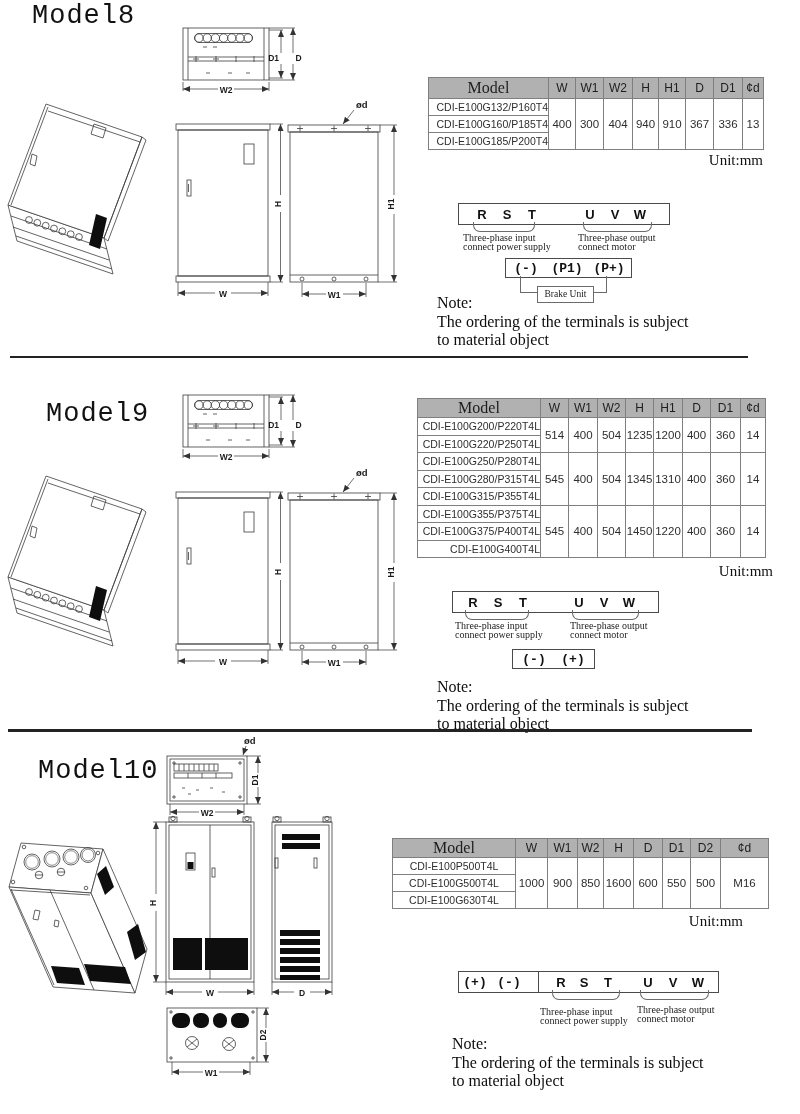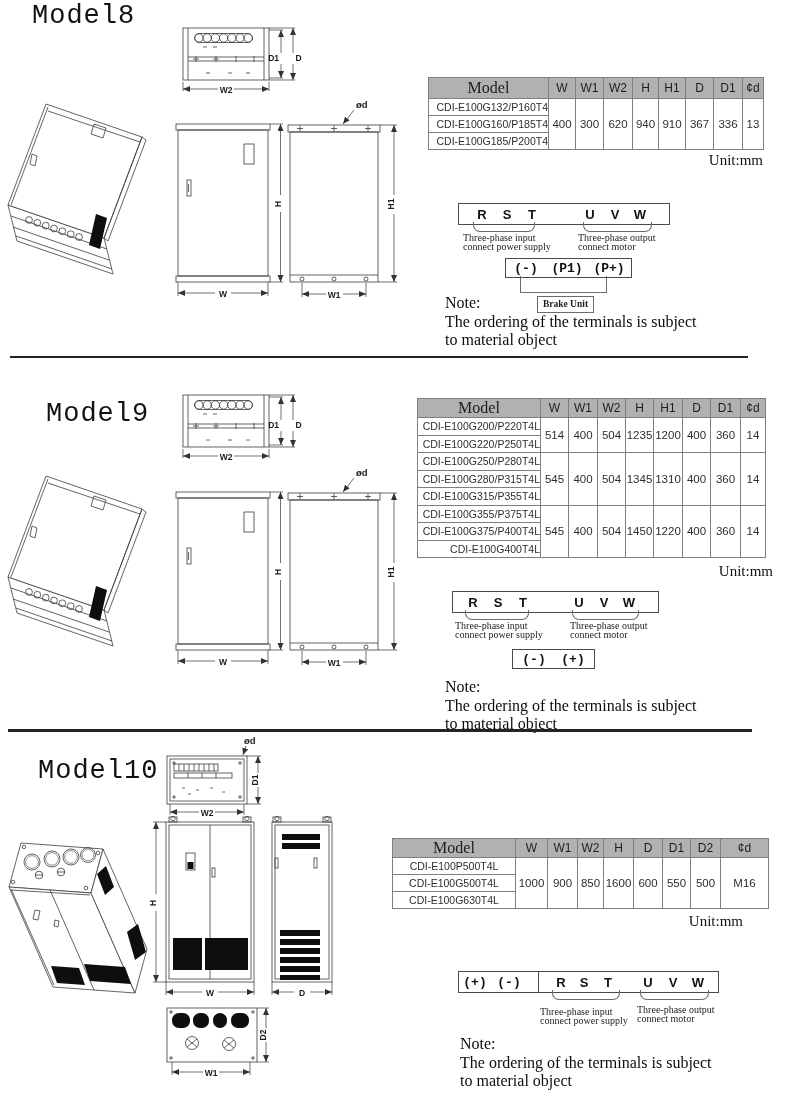--- a/index.html
+++ b/index.html
@@ -22,21 +22,21 @@
   .tbox{position:absolute;border:1.3px solid #4a4a4a;background:#fff;}
   .tletter{position:absolute;top:50%;transform:translate(-50%,-50%);
            font:bold 13px "Liberation Sans",sans-serif;color:#111;}
   .dctext{font:bold 13px "Liberation Mono",monospace;color:#111;}
   .bracket{position:absolute;border:1px solid #6b6b6b;border-top:none;
            border-radius:0 0 7px 7px;background:transparent;}
   .tlabel{position:absolute;font:10px/9px "Liberation Serif",serif;color:#1c1c1c;}
   .ushape{position:absolute;border:1px solid #6b6b6b;border-top:none;}
   .brakebox{position:absolute;border:1px solid #6b6b6b;background:#fff;
             font:9.5px/15px "Liberation Serif",serif;color:#1c1c1c;text-align:center;}
-  .note{position:absolute;font:16px/18.5px "Liberation Serif",serif;color:#0d0d0d;white-space:nowrap;margin-left:8px;}
+  .note{position:absolute;font:16px/18.5px "Liberation Serif",serif;color:#0d0d0d;white-space:nowrap;}
   
   svg{position:absolute;overflow:visible;}
   .ln{fill:none;stroke:#3c3c3c;stroke-width:0.8;}
   .lnt{fill:none;stroke:#3c3c3c;stroke-width:0.6;}
   .blk{fill:#0e0e0e;stroke:none;}
   .dim{fill:none;stroke:#333;stroke-width:0.7;}
   .wipe{fill:#fff;stroke:none;}
   .dlab{fill:#1b1b1b;stroke:none;font:bold 8.5px "Liberation Sans",sans-serif;}
   .dlab9{fill:#1b1b1b;stroke:none;font:bold 9.5px "Liberation Sans",sans-serif;}
 </style>
@@ -195,21 +195,21 @@
       <th>H</th>
       <th>H1</th>
       <th>D</th>
       <th>D1</th>
       <th>¢d</th>
     </tr>
     <tr style="height:17px">
       <td class="mc">CDI-E100G132/P160T4</td>
       <td class="vc" rowspan="3">400</td>
       <td class="vc" rowspan="3">300</td>
-      <td class="vc" rowspan="3">620</td>
+      <td class="vc" rowspan="3">404</td>
       <td class="vc" rowspan="3">940</td>
       <td class="vc" rowspan="3">910</td>
       <td class="vc" rowspan="3">367</td>
       <td class="vc" rowspan="3">336</td>
       <td class="vc" rowspan="3">13</td>
     </tr>
     <tr style="height:17px">
           <td class="mc">CDI-E100G160/P185T4</td>
         </tr>
     <tr style="height:17px">
@@ -236,21 +236,21 @@
   <div class="tlabel" style="left:578px;top:233px;width:112px;">
     <div>Three-phase output</div>
       <div>connect  motor</div>
   </div>
   <div class="tbox" style="left:505px;top:258px;width:125px;height:18px;">
     <span class="tletter dctext" style="left:20px">(-)</span>
     <span class="tletter dctext" style="left:61px">(P1)</span>
     <span class="tletter dctext" style="left:103px">(P+)</span>
   </div>
   <div class="ushape" style="left:520px;top:276px;width:85px;height:16px;"></div>
-  <div class="brakebox" style="left:537px;top:296px;width:55px;height:15px;font-weight:bold;">Brake Unit</div>
+  <div class="brakebox" style="left:537px;top:286px;width:55px;height:15px;">Brake Unit</div>
 
   <div class="note" style="left:437px;top:294px;">
     <div>Note:</div>
     <div>The ordering of the terminals is subject</div>
     <div>to material object</div>
   </div>
 
   <div class="divider" style="left:10px;top:356px;width:738px;height:2px;"></div>
 
   <div class="title" style="left:46px;top:399px;">Model9</div>

